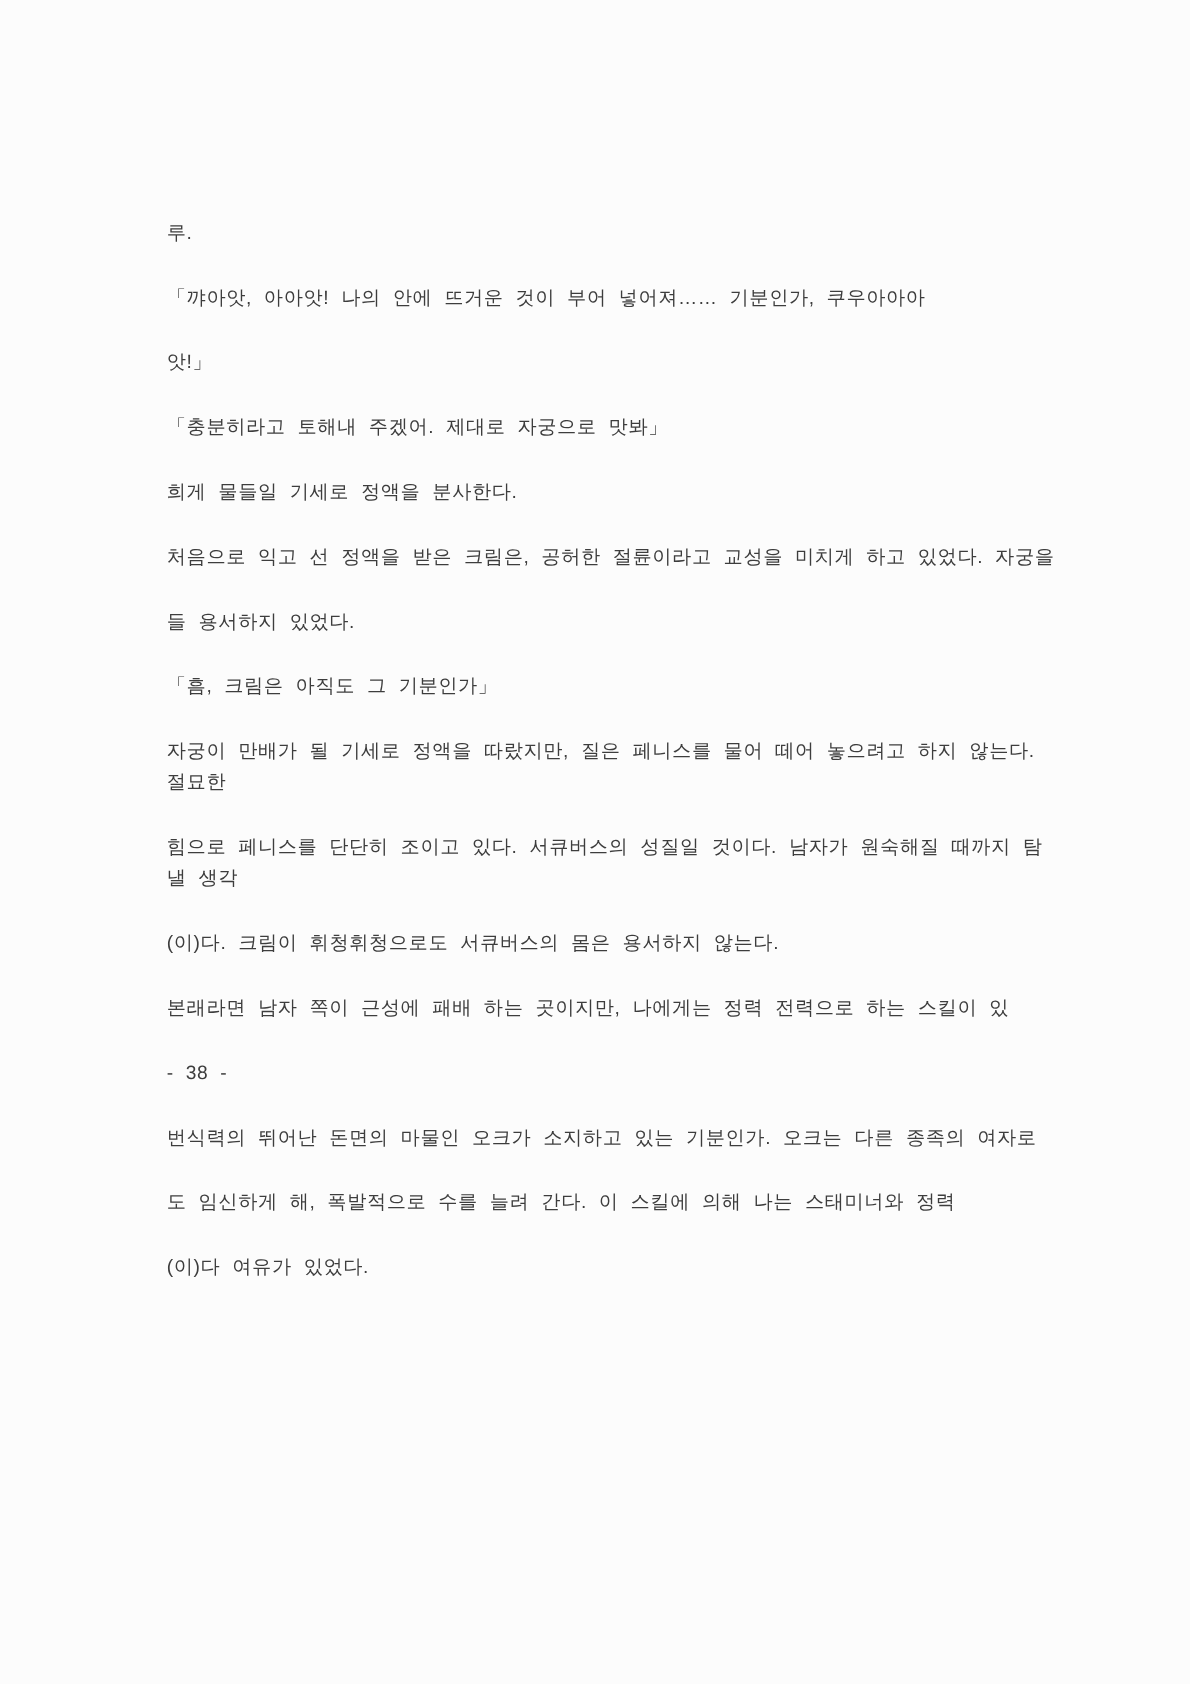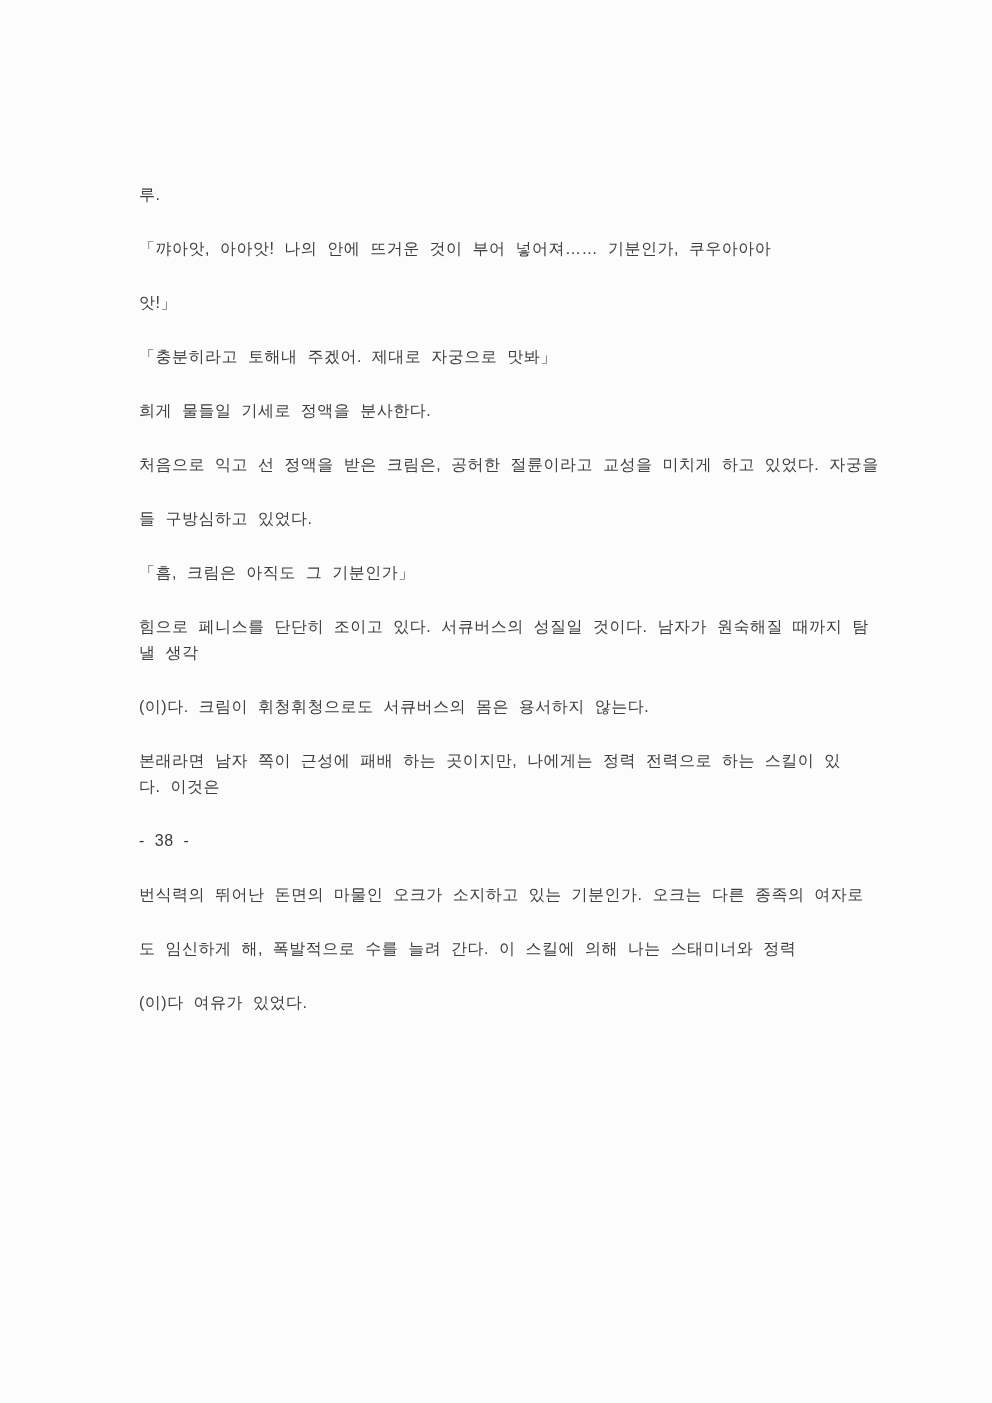--- a/index.html
+++ b/index.html
@@ -50,35 +50,38 @@
       <div class="paragraph">
         <div class="line">「충분히라고 토해내 주겠어. 제대로 자궁으로 맛봐」</div>
       </div>
       <div class="paragraph">
         <div class="line">희게 물들일 기세로 정액을 분사한다.</div>
       </div>
       <div class="paragraph">
         <div class="line">처음으로 익고 선 정액을 받은 크림은, 공허한 절륜이라고 교성을 미치게 하고 있었다. 자궁을</div>
       </div>
       <div class="paragraph">
-        <div class="line">들 구방심하고 있었다.</div>
+        <div class="line">들 용서하지 있었다.</div>
       </div>
       <div class="paragraph">
         <div class="line">「흠, 크림은 아직도 그 기분인가」</div>
+      </div>
+      <div class="paragraph">
+        <div class="line">자궁이 만배가 될 기세로 정액을 따랐지만, 질은 페니스를 물어 떼어 놓으려고 하지 않는다.</div>
+        <div class="line">절묘한</div>
       </div>
       <div class="paragraph">
         <div class="line">힘으로 페니스를 단단히 조이고 있다. 서큐버스의 성질일 것이다. 남자가 원숙해질 때까지 탐</div>
         <div class="line">낼 생각</div>
       </div>
       <div class="paragraph">
         <div class="line">(이)다. 크림이 휘청휘청으로도 서큐버스의 몸은 용서하지 않는다.</div>
       </div>
       <div class="paragraph">
         <div class="line">본래라면 남자 쪽이 근성에 패배 하는 곳이지만, 나에게는 정력 전력으로 하는 스킬이 있</div>
-        <div class="line">다. 이것은</div>
       </div>
       <div class="paragraph">
         <div class="line">- 38 -</div>
       </div>
       <div class="paragraph">
         <div class="line">번식력의 뛰어난 돈면의 마물인 오크가 소지하고 있는 기분인가. 오크는 다른 종족의 여자로</div>
       </div>
       <div class="paragraph">
         <div class="line">도 임신하게 해, 폭발적으로 수를 늘려 간다. 이 스킬에 의해 나는 스태미너와 정력</div>
       </div>

